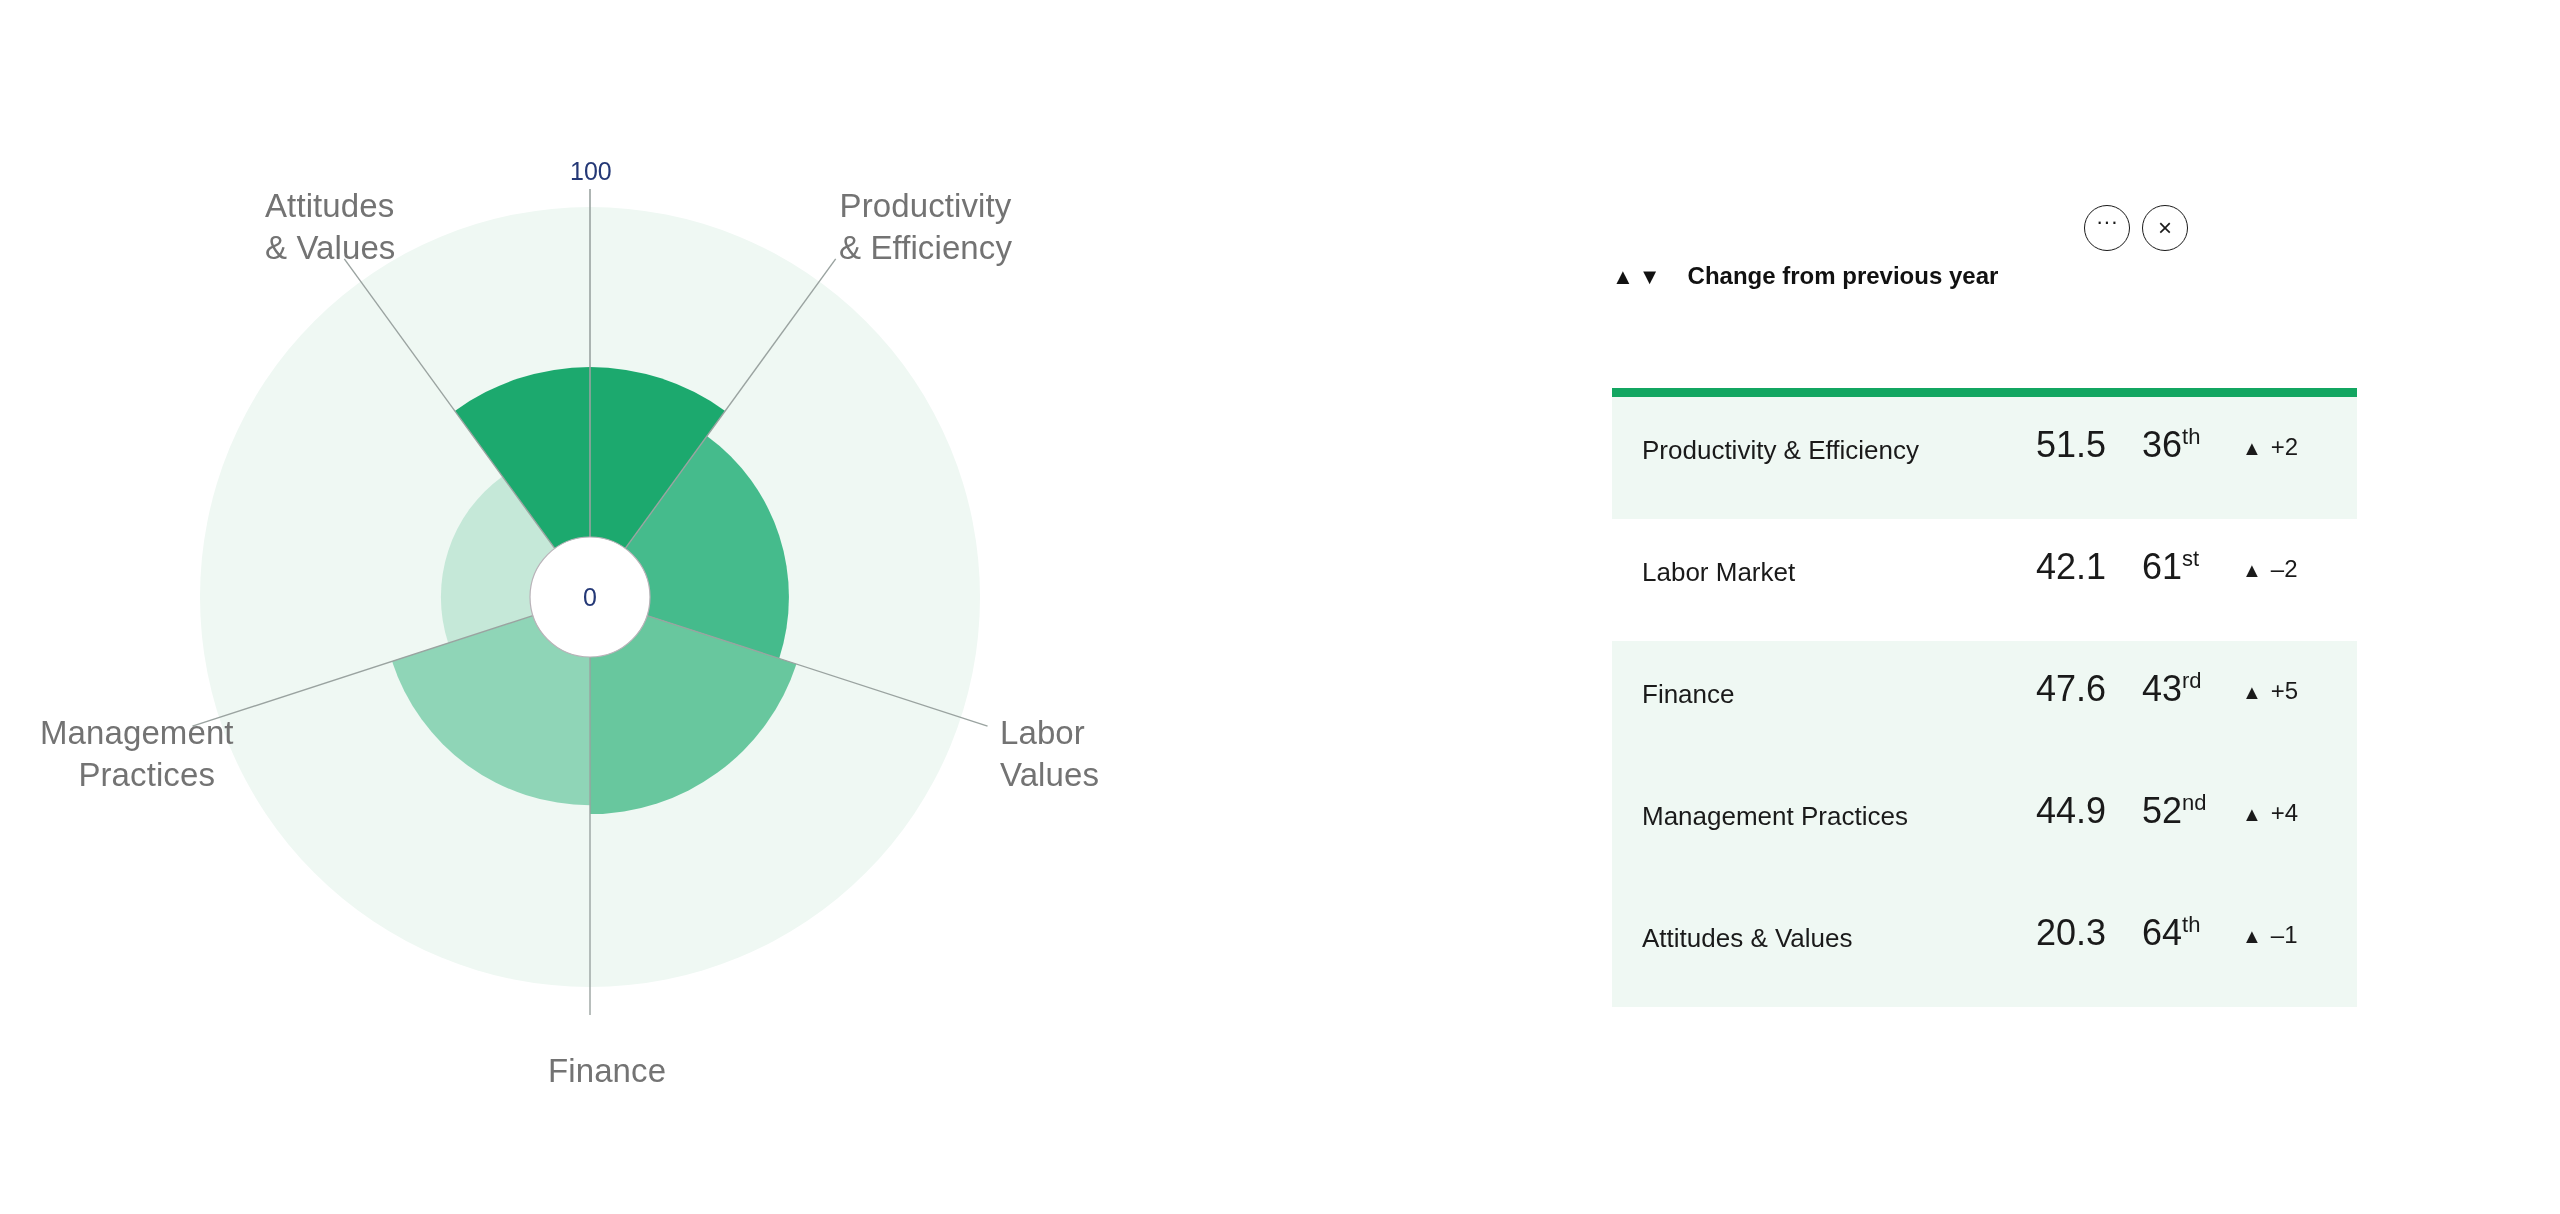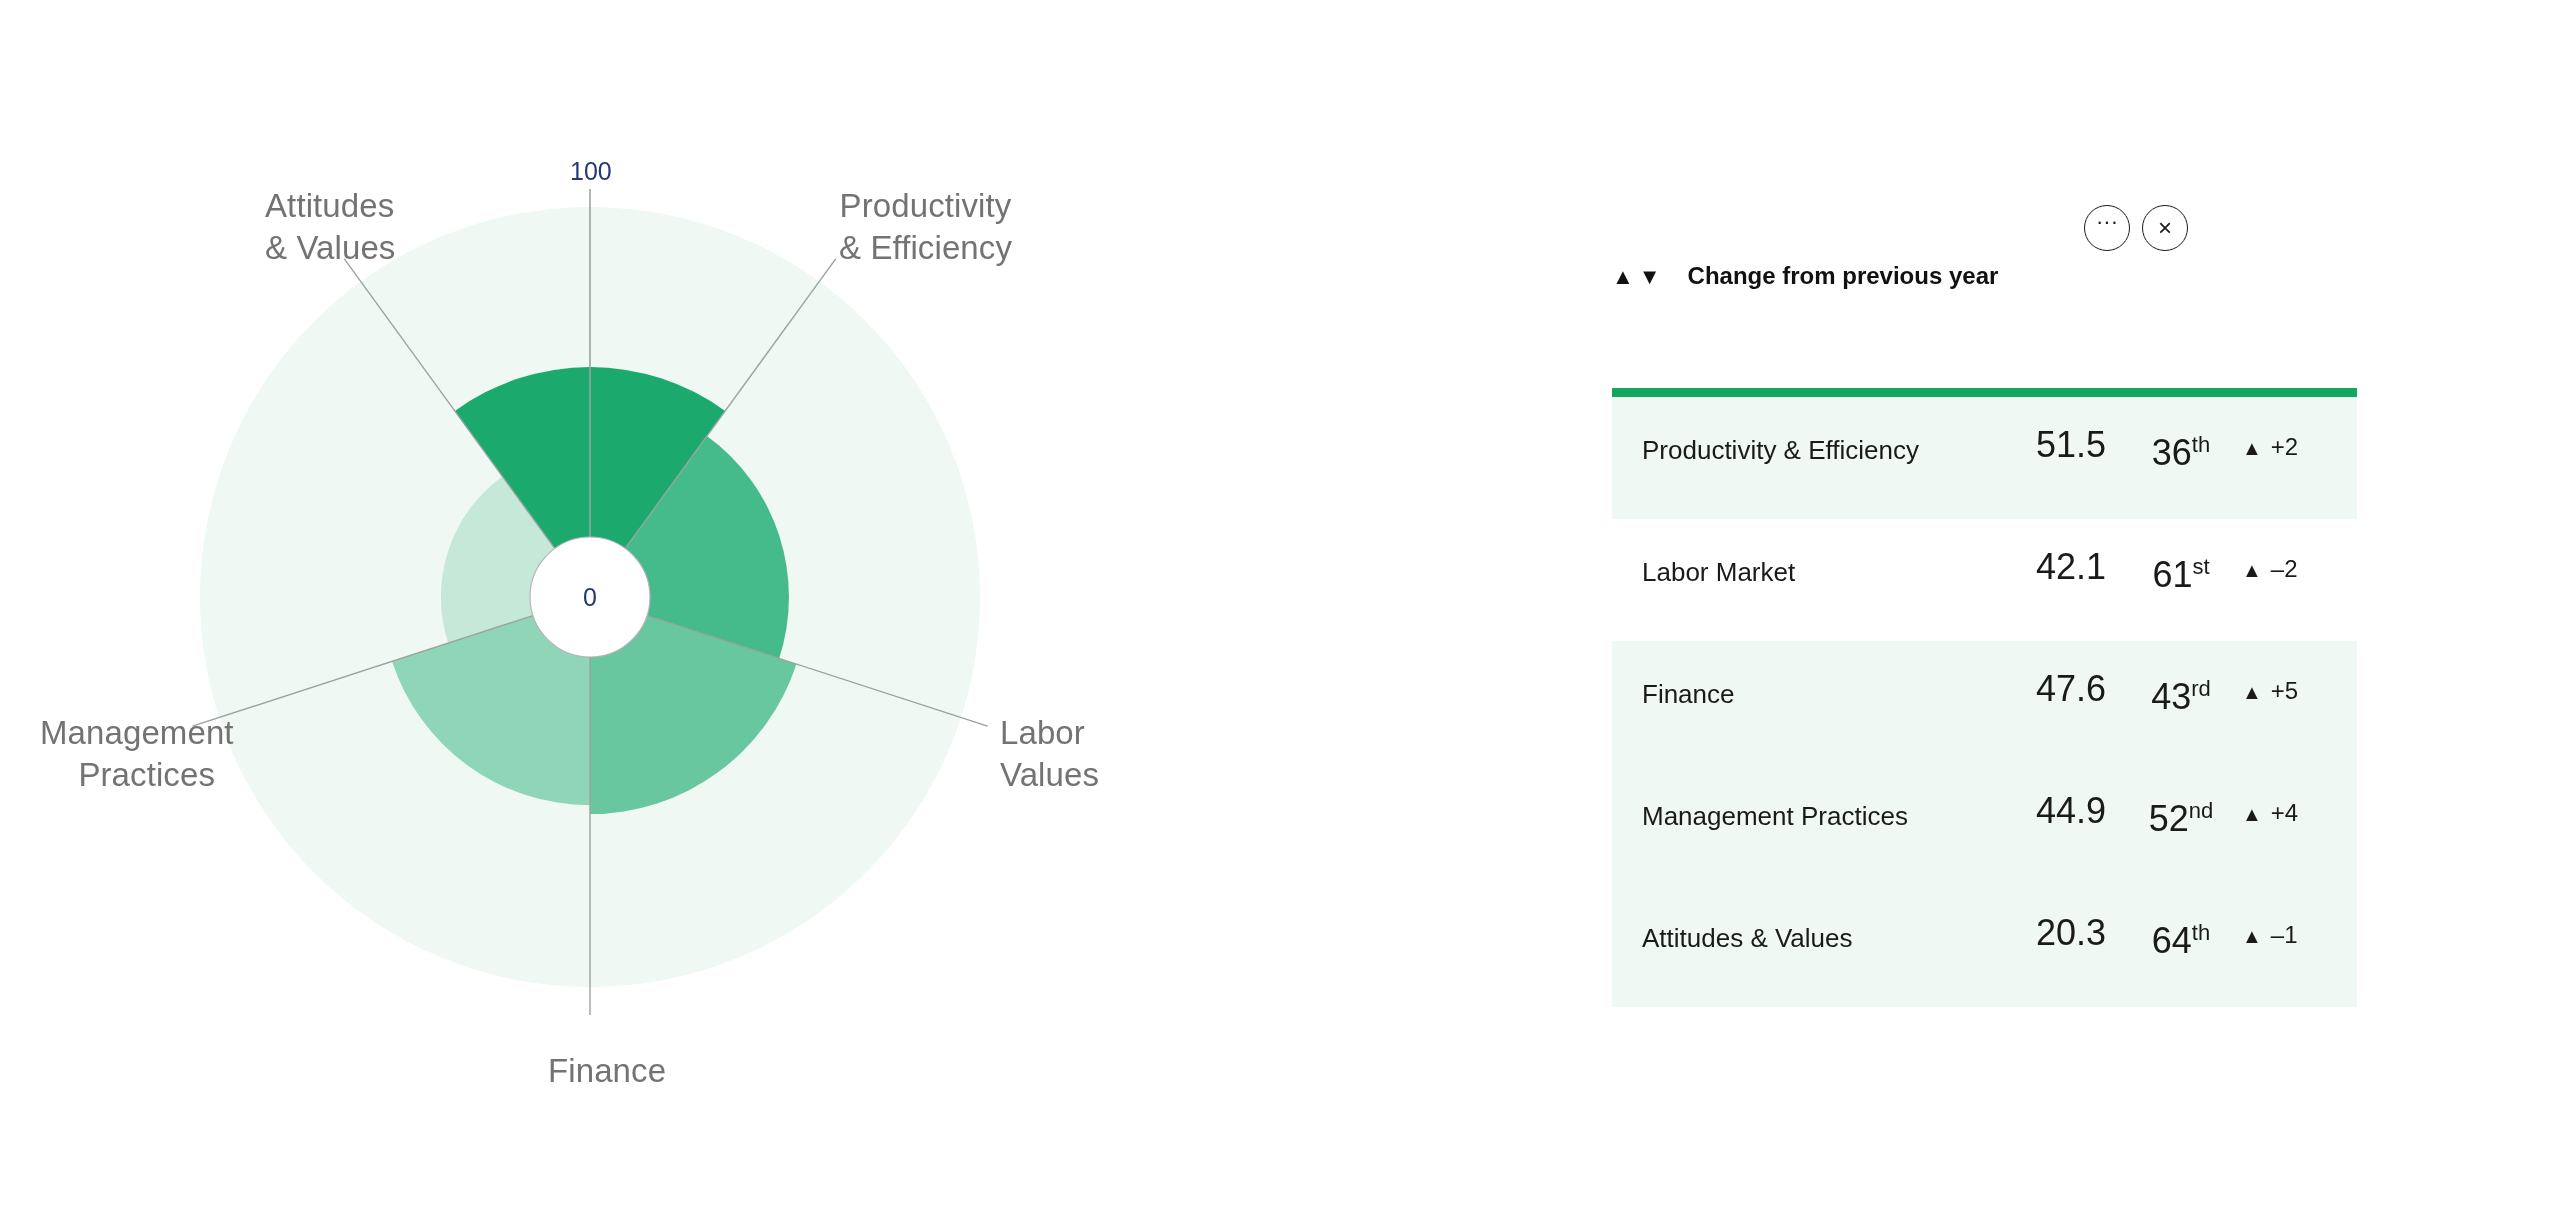--- a/index.html
+++ b/index.html
@@ -86,22 +86,22 @@
     position:absolute; left:30px; top:38px;
     font-size:26px; color:#1a1a1a; white-space:nowrap;
   }
   .row-score {
     position:absolute; left:424px; top:27px; width:90px;
     text-align:left;
     font-size:36px; color:#1a1a1a;
   }
   .row-rank {
     position:absolute; left:530px; top:27px; width:78px;
-    text-align:center;
-    font-size:36px; color:#1a1a1a; white-space:nowrap;margin-top:8px;
+    text-align:left;
+    font-size:36px; color:#1a1a1a; white-space:nowrap;
   }
   .row-rank sup { font-size:22px; vertical-align:super; }
   .row-change {
     position:absolute; left:630px; top:36px;
     font-size:24px; color:#1a1a1a; white-space:nowrap;
   }
   .row-change .arrow { font-size:20px; margin-right:9px; }
 </style>
 </head>
 <body>

